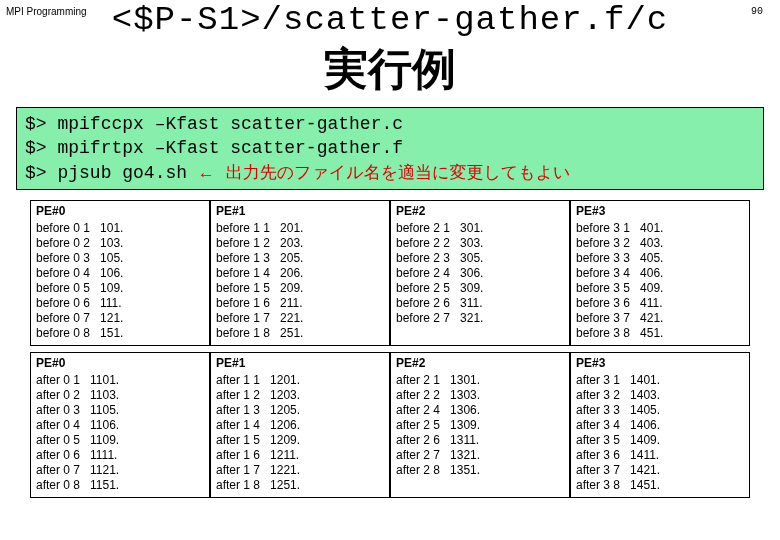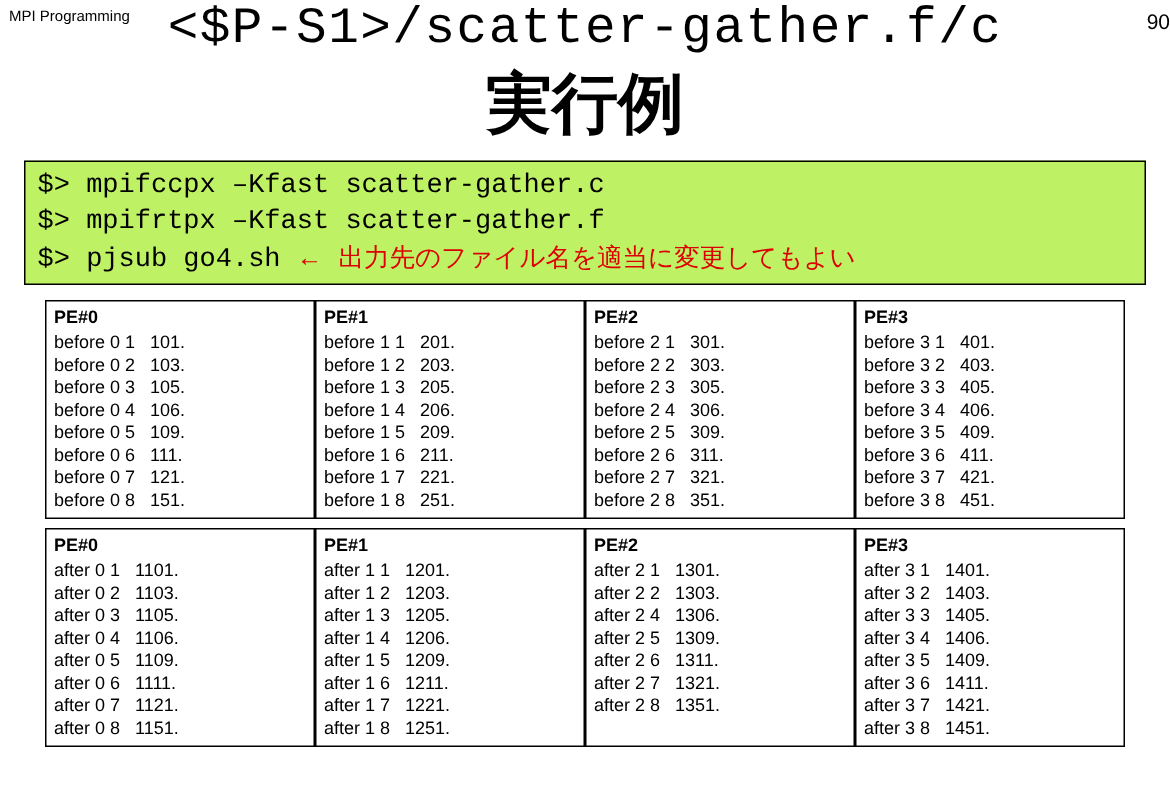--- a/index.html
+++ b/index.html
@@ -15,43 +15,43 @@
   .header-label {
     position: absolute;
     top: 6px;
     left: 6px;
     font-size: 10px;
     font-family: "Helvetica", sans-serif;
   }
   .page-number {
     position: absolute;
     top: 6px;
-    right: 0;
-    font-size: 14px;
-    font-family: Liberation Sans, sans-serif;
+    right: 17px;
+    font-size: 10px;
+    font-family: Liberation Mono, monospace;
   }
   .title-line {
     text-align: center;
     margin-top: 1px;
   }
   .title-path {
     font-family: "Courier New", monospace;
     font-size: 34px;
     letter-spacing: 1px;
   }
   .title-jp {
     font-family: "MS Mincho", serif;
     font-size: 44px;
     font-weight: bold;
     margin-top: 0px;
   }
   .cmd-box {
     margin: 8px 16px 10px 16px;
     border: 1px solid #000;
-    background: #bef264;
+    background: #86efac;
     padding: 4px 8px;
     font-family: "Courier New", monospace;
     font-size: 18px;
     line-height: 1.35;
     white-space: nowrap;
   }
   .cmd-box .note {
     color: #d00;
     font-family: "MS Gothic", sans-serif;
     font-size: 17px;
@@ -134,21 +134,20 @@
   </div>
   <div class="pe-box">
     <div class="pe-title">PE#2</div>
     <div class="row">before 2 1   301.</div>
     <div class="row">before 2 2   303.</div>
     <div class="row">before 2 3   305.</div>
     <div class="row">before 2 4   306.</div>
     <div class="row">before 2 5   309.</div>
     <div class="row">before 2 6   311.</div>
     <div class="row">before 2 7   321.</div>
-    <div class="row">before 2 8   351.</div>
   </div>
   <div class="pe-box">
     <div class="pe-title">PE#3</div>
     <div class="row">before 3 1   401.</div>
     <div class="row">before 3 2   403.</div>
     <div class="row">before 3 3   405.</div>
     <div class="row">before 3 4   406.</div>
     <div class="row">before 3 5   409.</div>
     <div class="row">before 3 6   411.</div>
     <div class="row">before 3 7   421.</div>

